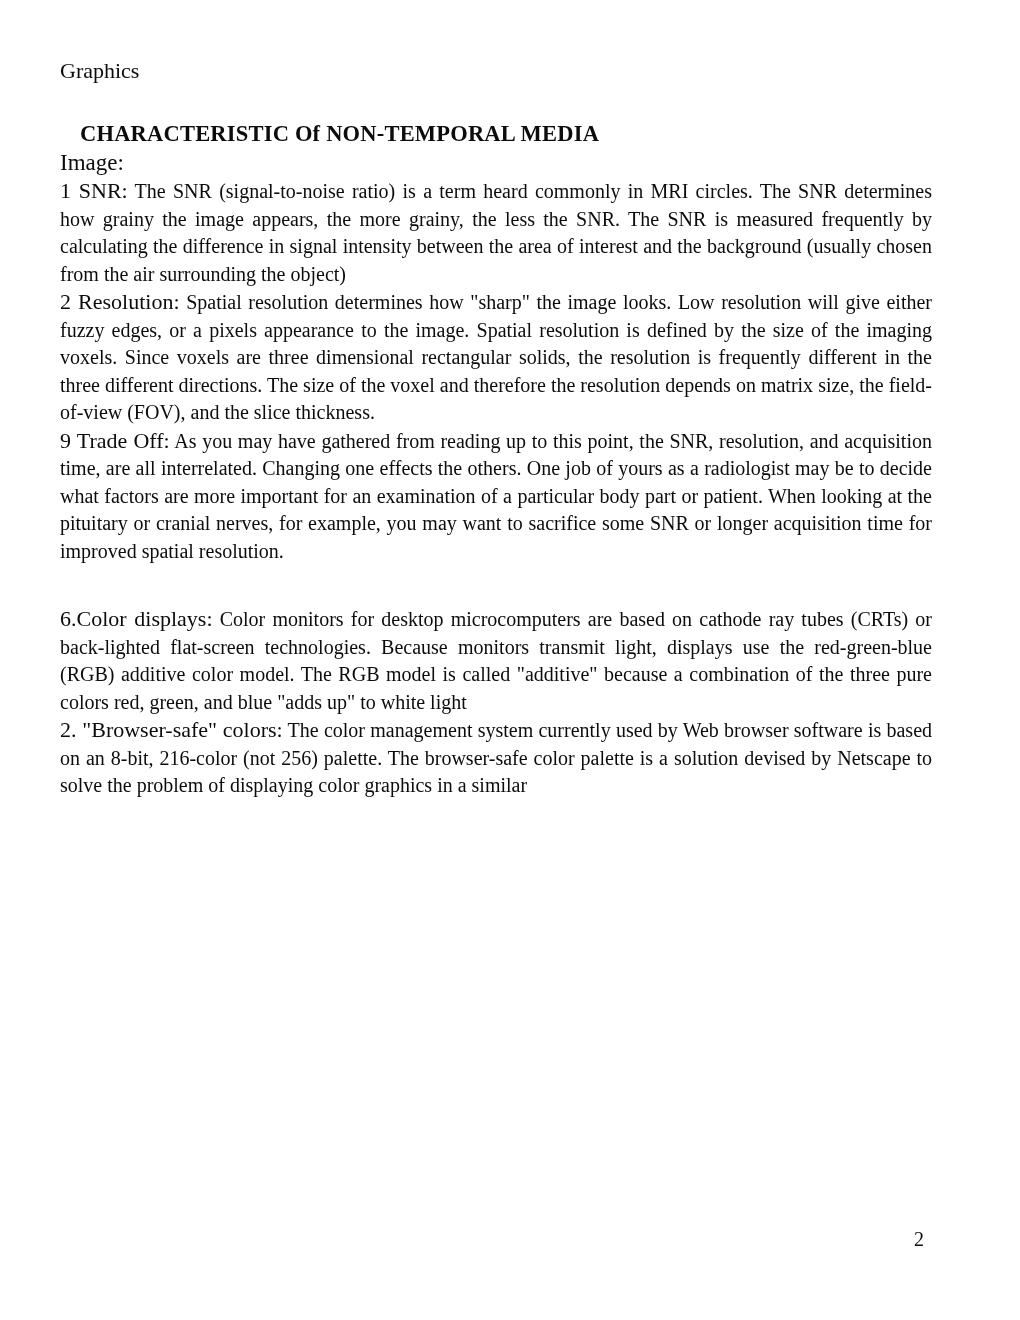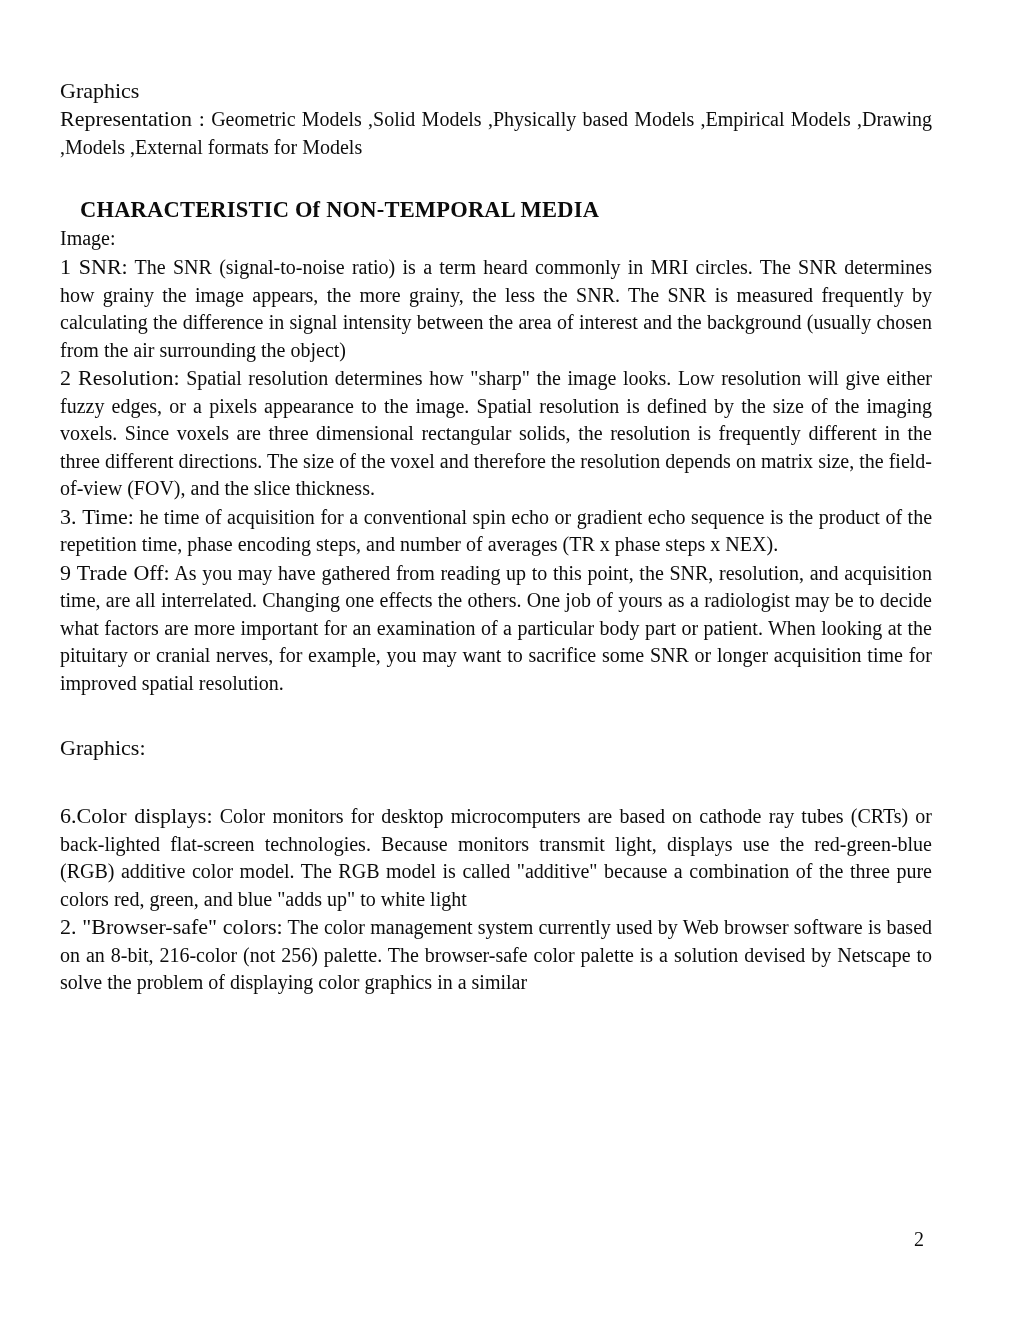--- a/index.html
+++ b/index.html
@@ -9,21 +9,21 @@
     height: 1320px;
     background: #ffffff;
     color: #0c0c0c;
     font-family: "Liberation Serif", "DejaVu Serif", serif;
     position: relative;
     overflow: hidden;
   }
   .content {
     position: absolute;
     left: 60px;
-    top: 76px;
+    top: 56px;
     width: 872px;
   }
   p {
     margin: 0;
     font-size: 20px;
     line-height: 27.5px;
     text-align: justify;
   }
   .title {
     font-size: 22px;
@@ -36,21 +36,21 @@
   .heading {
     font-weight: bold;
     font-size: 22.5px;
     line-height: 29px;
     margin-top: 34px;
     text-align: left;
     letter-spacing: 0.2px;
     margin-left: 20px;
   }
   .subheading {
-    font-size: 20px;
+    font-size: 23px;
     line-height: 29px;
     text-align: left;
   }
   .first-item { }
   .section2-heading {
     font-size: 22px;
     line-height: 29px;
     margin-top: 36px;
     text-align: left;
   }
@@ -62,50 +62,41 @@
     font-size: 20px;
   }
 </style>
 </head>
 <body>
 
 <div class="content">
 
   <p class="title">Graphics</p>
 
-  <p class="para">
-    <span class="lead">Representation :</span>
-    <span>Geometric Models ,Solid Models ,Physically based Models ,Empirical Models ,Drawing ,Models ,External formats for Models</span>
-  </p>
 
 
   <p class="heading">CHARACTERISTIC Of NON-TEMPORAL MEDIA</p>
   <p class="subheading">Image:</p>
 
   <p class="para first-item">
     <span class="lead">1 SNR:</span>
     <span>The SNR (signal-to-noise ratio) is a term heard commonly in MRI circles. The SNR determines how grainy the image appears, the more grainy, the less the SNR. The SNR is measured frequently by calculating the difference in signal intensity between the area of interest and the background (usually chosen from the air surrounding the object)</span>
   </p>
 
   <p class="para">
     <span class="lead">2 Resolution:</span>
     <span>Spatial resolution determines how "sharp" the image looks. Low resolution will give either fuzzy edges, or a pixels appearance to the image. Spatial resolution is defined by the size of the imaging voxels. Since voxels are three dimensional rectangular solids, the resolution is frequently different in the three different directions. The size of the voxel and therefore the resolution depends on matrix size, the field-of-view (FOV), and the slice thickness.</span>
   </p>
 
-  <p class="para">
-    <span class="lead">3. Time:</span>
-    <span>he time of acquisition for a conventional spin echo or gradient echo sequence is the product of the repetition time, phase encoding steps, and number of averages (TR x phase steps x NEX).</span>
-  </p>
 
   <p class="para">
     <span class="lead">9 Trade Off:</span>
     <span>As you may have gathered from reading up to this point, the SNR, resolution, and acquisition time, are all interrelated. Changing one effects the others. One job of yours as a radiologist may be to decide what factors are more important for an examination of a particular body part or patient. When looking at the pituitary or cranial nerves, for example, you may want to sacrifice some SNR or longer acquisition time for improved spatial resolution.</span>
   </p>
 
-  <p class="section2-heading">Graphics:</p>
 
   <p class="para section2-first">
     <span class="lead">6.Color displays:</span>
     <span>Color monitors for desktop microcomputers are based on cathode ray tubes (CRTs) or back-lighted flat-screen technologies. Because monitors transmit light, displays use the red-green-blue (RGB) additive color model. The RGB model is called "additive" because a combination of the three pure colors red, green, and blue "adds up" to white light</span>
   </p>
 
   <p class="para">
     <span class="lead">2. "Browser-safe" colors:</span>
     <span>The color management system currently used by Web browser software is based on an 8-bit, 216-color (not 256) palette. The browser-safe color palette is a solution devised by Netscape to solve the problem of displaying color graphics in a similar</span>
   </p>

